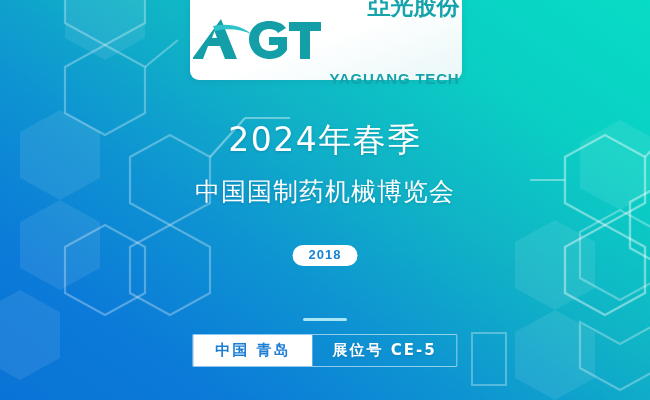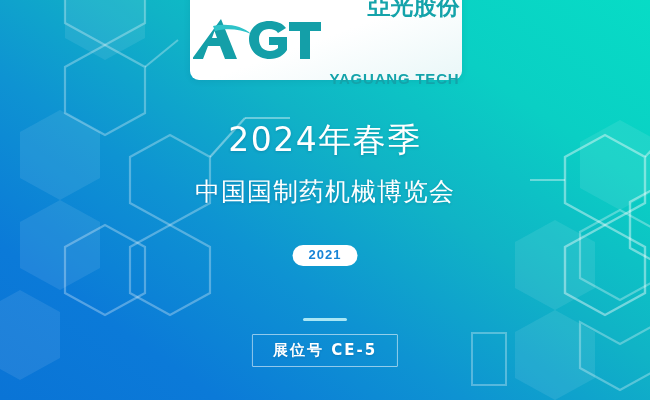--- a/index.html
+++ b/index.html
@@ -200,20 +200,21 @@
     </svg>
     <div id="logo-cn-block">
       <div id="logo-cn">亞光股份</div>
       <div id="logo-en">YAGUANG TECH</div>
     </div>
   </div>
 
   <div id="title-1" class="title-line">2024年春季</div>
   <div id="title-2" class="title-line">中国国制药机械博览会</div>
 
-  <div id="year-badge">2021</div>
+  <div id="year-badge">2018</div>
   <div id="date-underline"></div>
 
   <div id="info-bar">
+    <div id="info-city">中国 青岛</div>
     <div id="info-booth">展位号 CE-5</div>
   </div>
 
 </div>
 
 </body></html>

